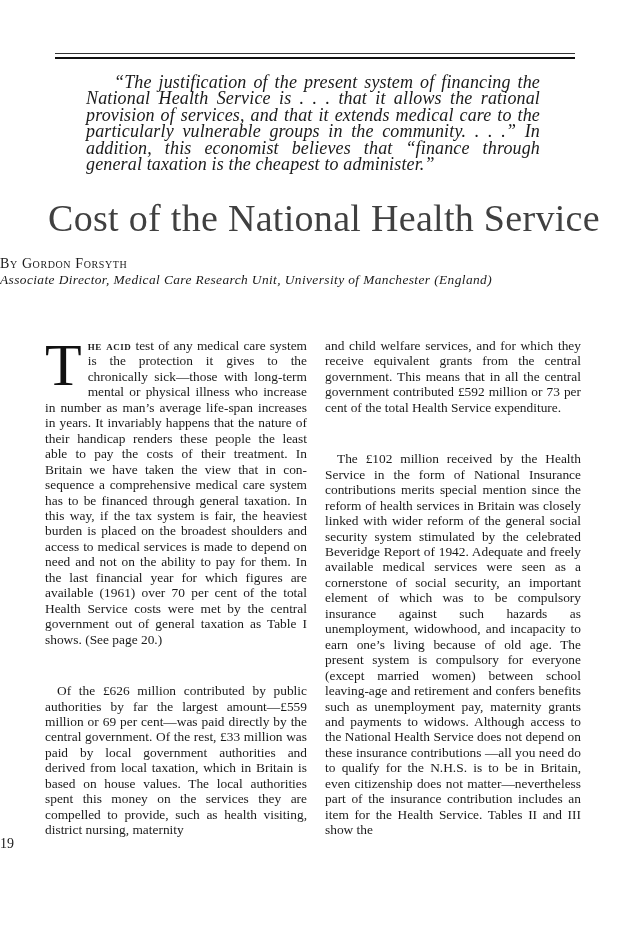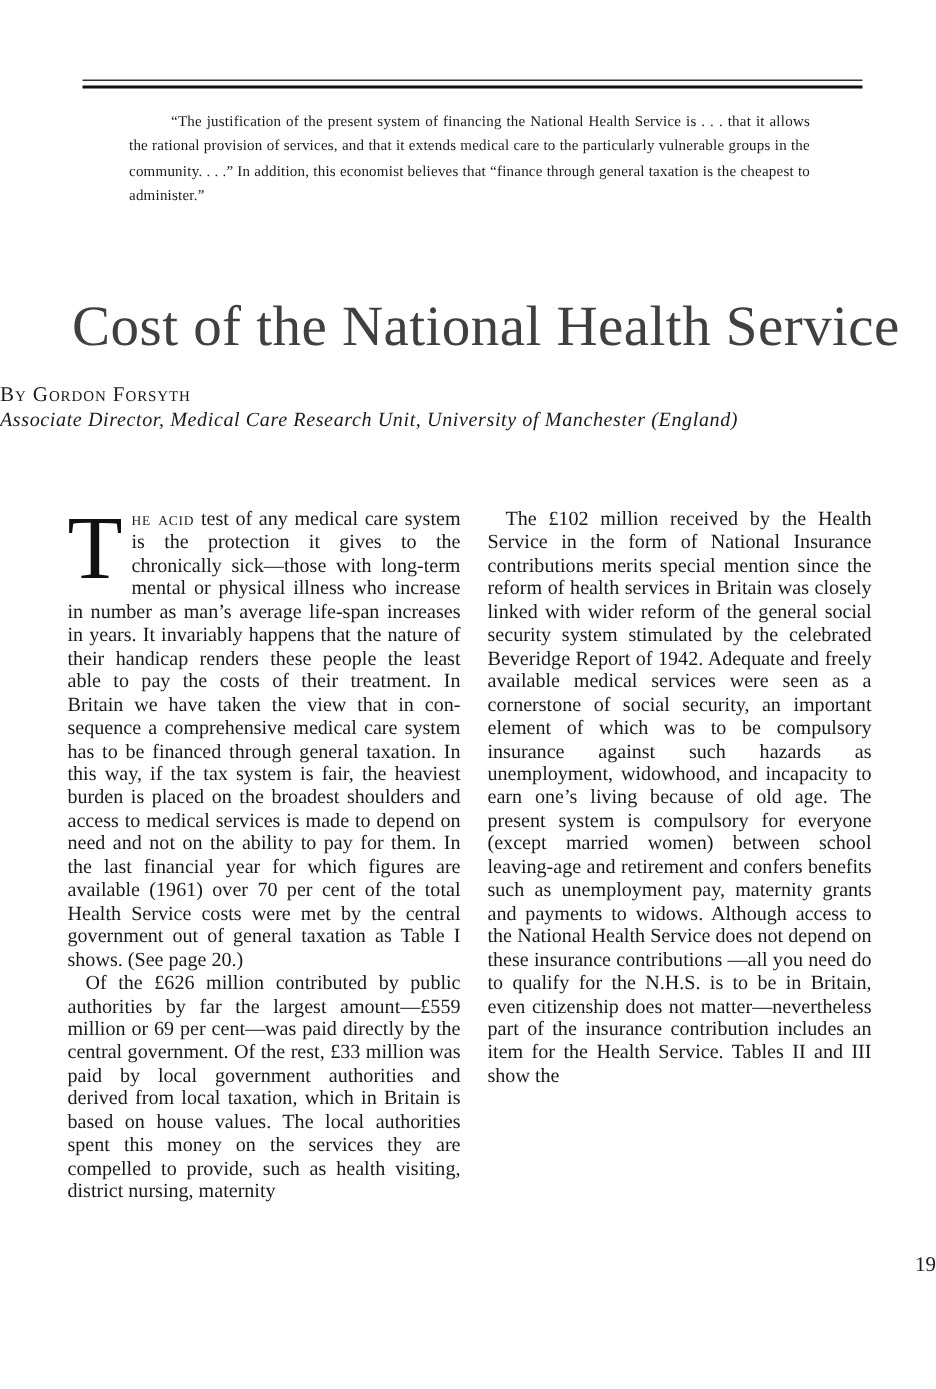--- a/index.html
+++ b/index.html
@@ -10,21 +10,21 @@
   .rule-top {
     position: absolute; left: 55px; width: 520px; top: 53px; height: 1px;
     background: #333;
   }
   .rule-bottom {
     position: absolute; left: 55px; width: 520px; top: 57px; height: 2px;
     background: #111;
   }
   .epigraph {
     position: absolute; left: 86px; width: 454px; top: 74px;
-    font-size: 10px; line-height: 16.4px;
+    font-style: italic; font-size: 18px; line-height: 16.4px;
     text-align: justify; letter-spacing: 0.15px;
   }
   .epigraph .first { text-indent: 28px; display: block; }
   .title {
     position: absolute; left: 0; width: 624px; top: 196px; text-align: center;
     font-size: 38px; line-height: 44px; letter-spacing: 0.3px; color: #404040; padding-left: 12px;
   }
   .byline {
     position: absolute; left: 0; width: 624px; top: 255px; text-align: left;
     font-size: 14px; line-height: 18px; letter-spacing: 0.6px;
@@ -34,28 +34,28 @@
     position: absolute; left: 0; width: 624px; top: 272px; 
     font-style: italic; font-size: 13.4px; line-height: 15px; letter-spacing: 0.4px;
   }
   .col {
     position: absolute; top: 338px; font-size: 13.4px; line-height: 15.45px;
     text-align: justify; hyphens: manual;
   }
   .col-left { left: 45px; width: 262px; }
   .col-right { left: 325px; width: 256px; }
   .col p { margin: 0; }
-  .col p.indent { text-indent: 12px; }
+  .col p.indent { text-indent: 12px; margin-top: 36px; }
   .dropcap {
     float: left; font-size: 60px; line-height: 48px; margin: 3px 6px 0 0;
     font-family: "Liberation Serif", serif; color: #111;
   }
-  .lead-sc { font-variant: small-caps; letter-spacing: 0.5px; }
+  .lead-sc { font-variant: small-caps; letter-spacing: 0.5px; font-weight: bold; }
   .page-number {
-    position: absolute; left: 0; width: 624px; top: 836px; text-align: right;
+    position: absolute; left: 0; width: 624px; top: 836px; text-align: left;
     font-size: 14px; line-height: 16px;
   }
 </style>
 </head>
 <body>
 
 <div class="rule-top"></div>
 <div class="rule-bottom"></div>
 
 <div class="epigraph">
@@ -72,16 +72,17 @@
 <div class="affil">
   <span>Associate Director, Medical Care Research Unit, University of Manchester (England)</span>
 </div>
 
 <div class="col col-left">
   <p><span class="dropcap">T</span><span class="lead-sc">he acid</span><span> test of any medical care sys­tem is the protection it gives to the chronically sick—those with long-term mental or physical illness who increase in num­ber as man’s average life-span increases in years.  It invariably happens that the nature of their handicap renders these people the least able to pay the costs of their treatment. In Britain we have taken the view that in con­sequence a comprehensive medical care sys­tem has to be financed through general taxa­tion.  In this way, if the tax system is fair, the heaviest burden is placed on the broadest shoulders and access to medical services is made to depend on need and not on the ability to pay for them.  In the last financial year for which figures are available (1961) over 70 per cent of the total Health Service costs were met by the central government out of general taxation as Table I shows.  (See page 20.)</span></p>
   <p class="indent">Of the £626 million contributed by public authorities by far the largest amount—£559 million or 69 per cent—was paid directly by the central government.  Of the rest, £33 million was paid by local government author­ities and derived from local taxation, which in Britain is based on house values.  The local authorities spent this money on the services they are compelled to provide, such as health visiting, district nursing, maternity</p>
 </div>
 
 <div class="col col-right">
+  <p>and child welfare services, and for which they receive equivalent grants from the cen­tral government.  This means that in all the central government contributed £592 million or 73 per cent of the total Health Service expenditure.</p>
   <p class="indent">The £102 million received by the Health Service in the form of National Insurance contributions merits special mention since the reform of health services in Britain was closely linked with wider reform of the general social security system stimulated by the cele­brated Beveridge Report of 1942.  Adequate and freely available medical services were seen as a cornerstone of social security, an important element of which was to be com­pulsory insurance against such hazards as unemployment, widowhood, and incapacity to earn one’s living because of old age.  The present system is compulsory for everyone (except married women) between school leaving-age and retirement and confers bene­fits such as unemployment pay, maternity grants and payments to widows.  Although access to the National Health Service does not depend on these insurance contributions —all you need do to qualify for the N.H.S. is to be in Britain, even citizenship does not matter—nevertheless part of the insur­ance contribution includes an item for the Health Service.  Tables II and III show the</p>
 </div>
 
 <div class="page-number">19</div>
 
 </body></html>

